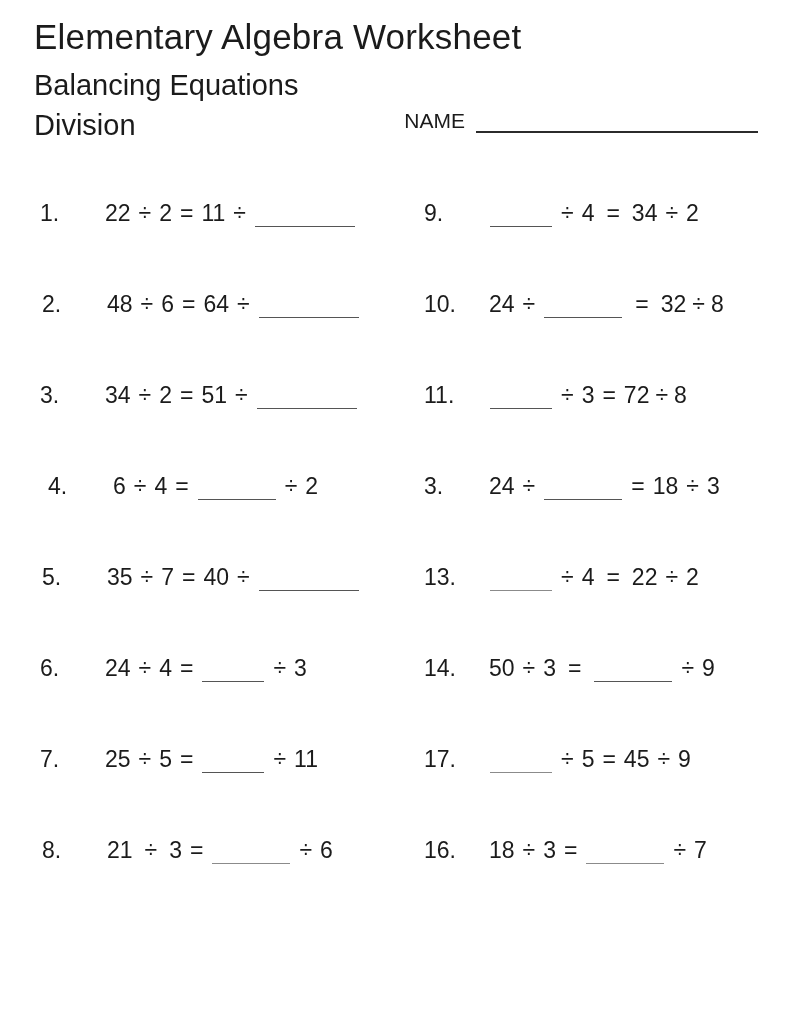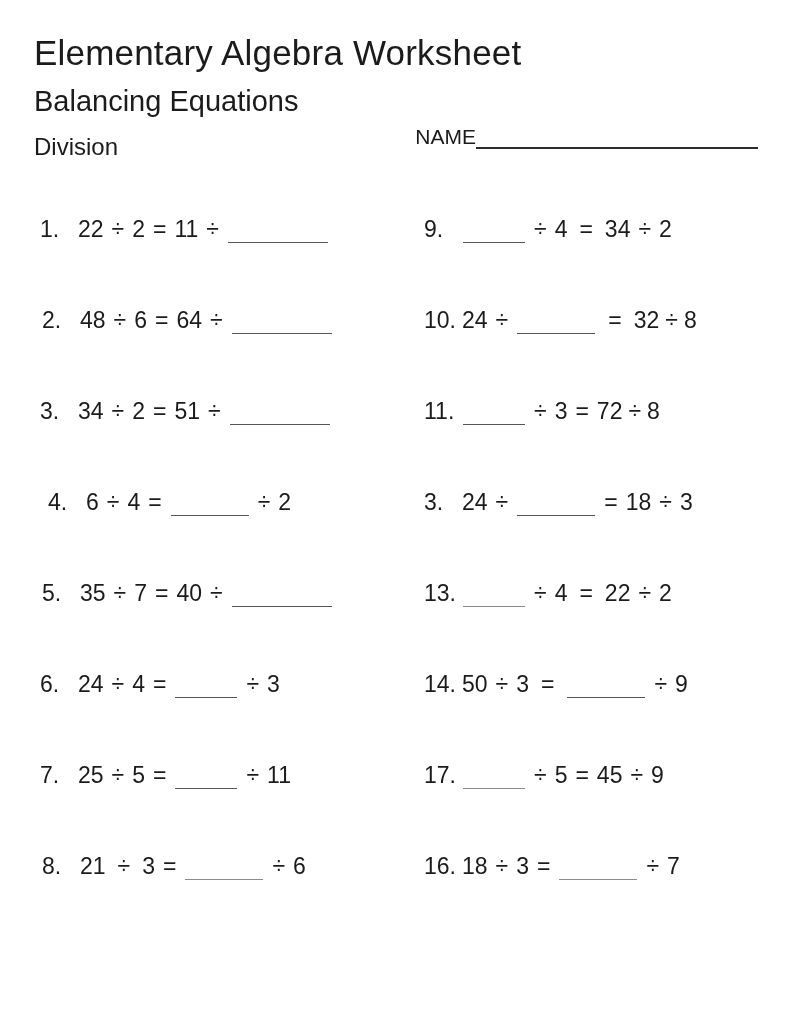--- a/index.html
+++ b/index.html
@@ -13,21 +13,21 @@
     font-family: "Liberation Sans", sans-serif;
     color: #1a1a1a;
     position: relative;
     overflow: hidden;
   }
   .page {
     position: relative;
     width: 800px;
     height: 1035px;
     box-sizing: border-box;
-    padding: 34px 34px;
+    padding: 18px 34px;
   }
 
   
   .header {
     position: relative;
     height: 128px;
   }
   .title {
     font-size: 35px;
     line-height: 1.08;
@@ -36,33 +36,33 @@
     color: #1b1b1b;
   }
   .subtitle {
     font-size: 29px;
     line-height: 1.2;
     font-weight: 400;
     color: #1b1b1b;
     margin-top: 12px;
   }
   .subtitle2 {
-    font-size: 24px;
+    font-size: 29px;
     line-height: 1.2;
     font-weight: 400;
     color: #1b1b1b;
-    margin-top: 14px;
+    margin-top: 5px;
   }
   .name-block {
     position: absolute;
     right: 8px;
     top: 92px;
     display: flex;
     align-items: flex-end;
-    gap: 0;
+    gap: 11px;
   }
   .name-label {
     font-size: 21px;
     line-height: 1;
     color: #1b1b1b;
     padding-bottom: 2px;
   }
   .name-line {
     width: 282px;
     border-bottom: 2px solid #2b2b2b;
@@ -94,20 +94,21 @@
     white-space: nowrap;
   }
   .num {
     display: inline-block;
     min-width: 34px;
     font-size: 23px;
   }
   .expr {
     display: inline-flex;
     align-items: baseline;
+    margin-left: 27px;
   }
   .tok {
     display: inline-block;
     padding: 0 4px;
   }
   .tok.tight { padding: 0 2px; }
   .tok.wide { padding: 0 8px; }
 
   .blank {
     display: inline-block;

